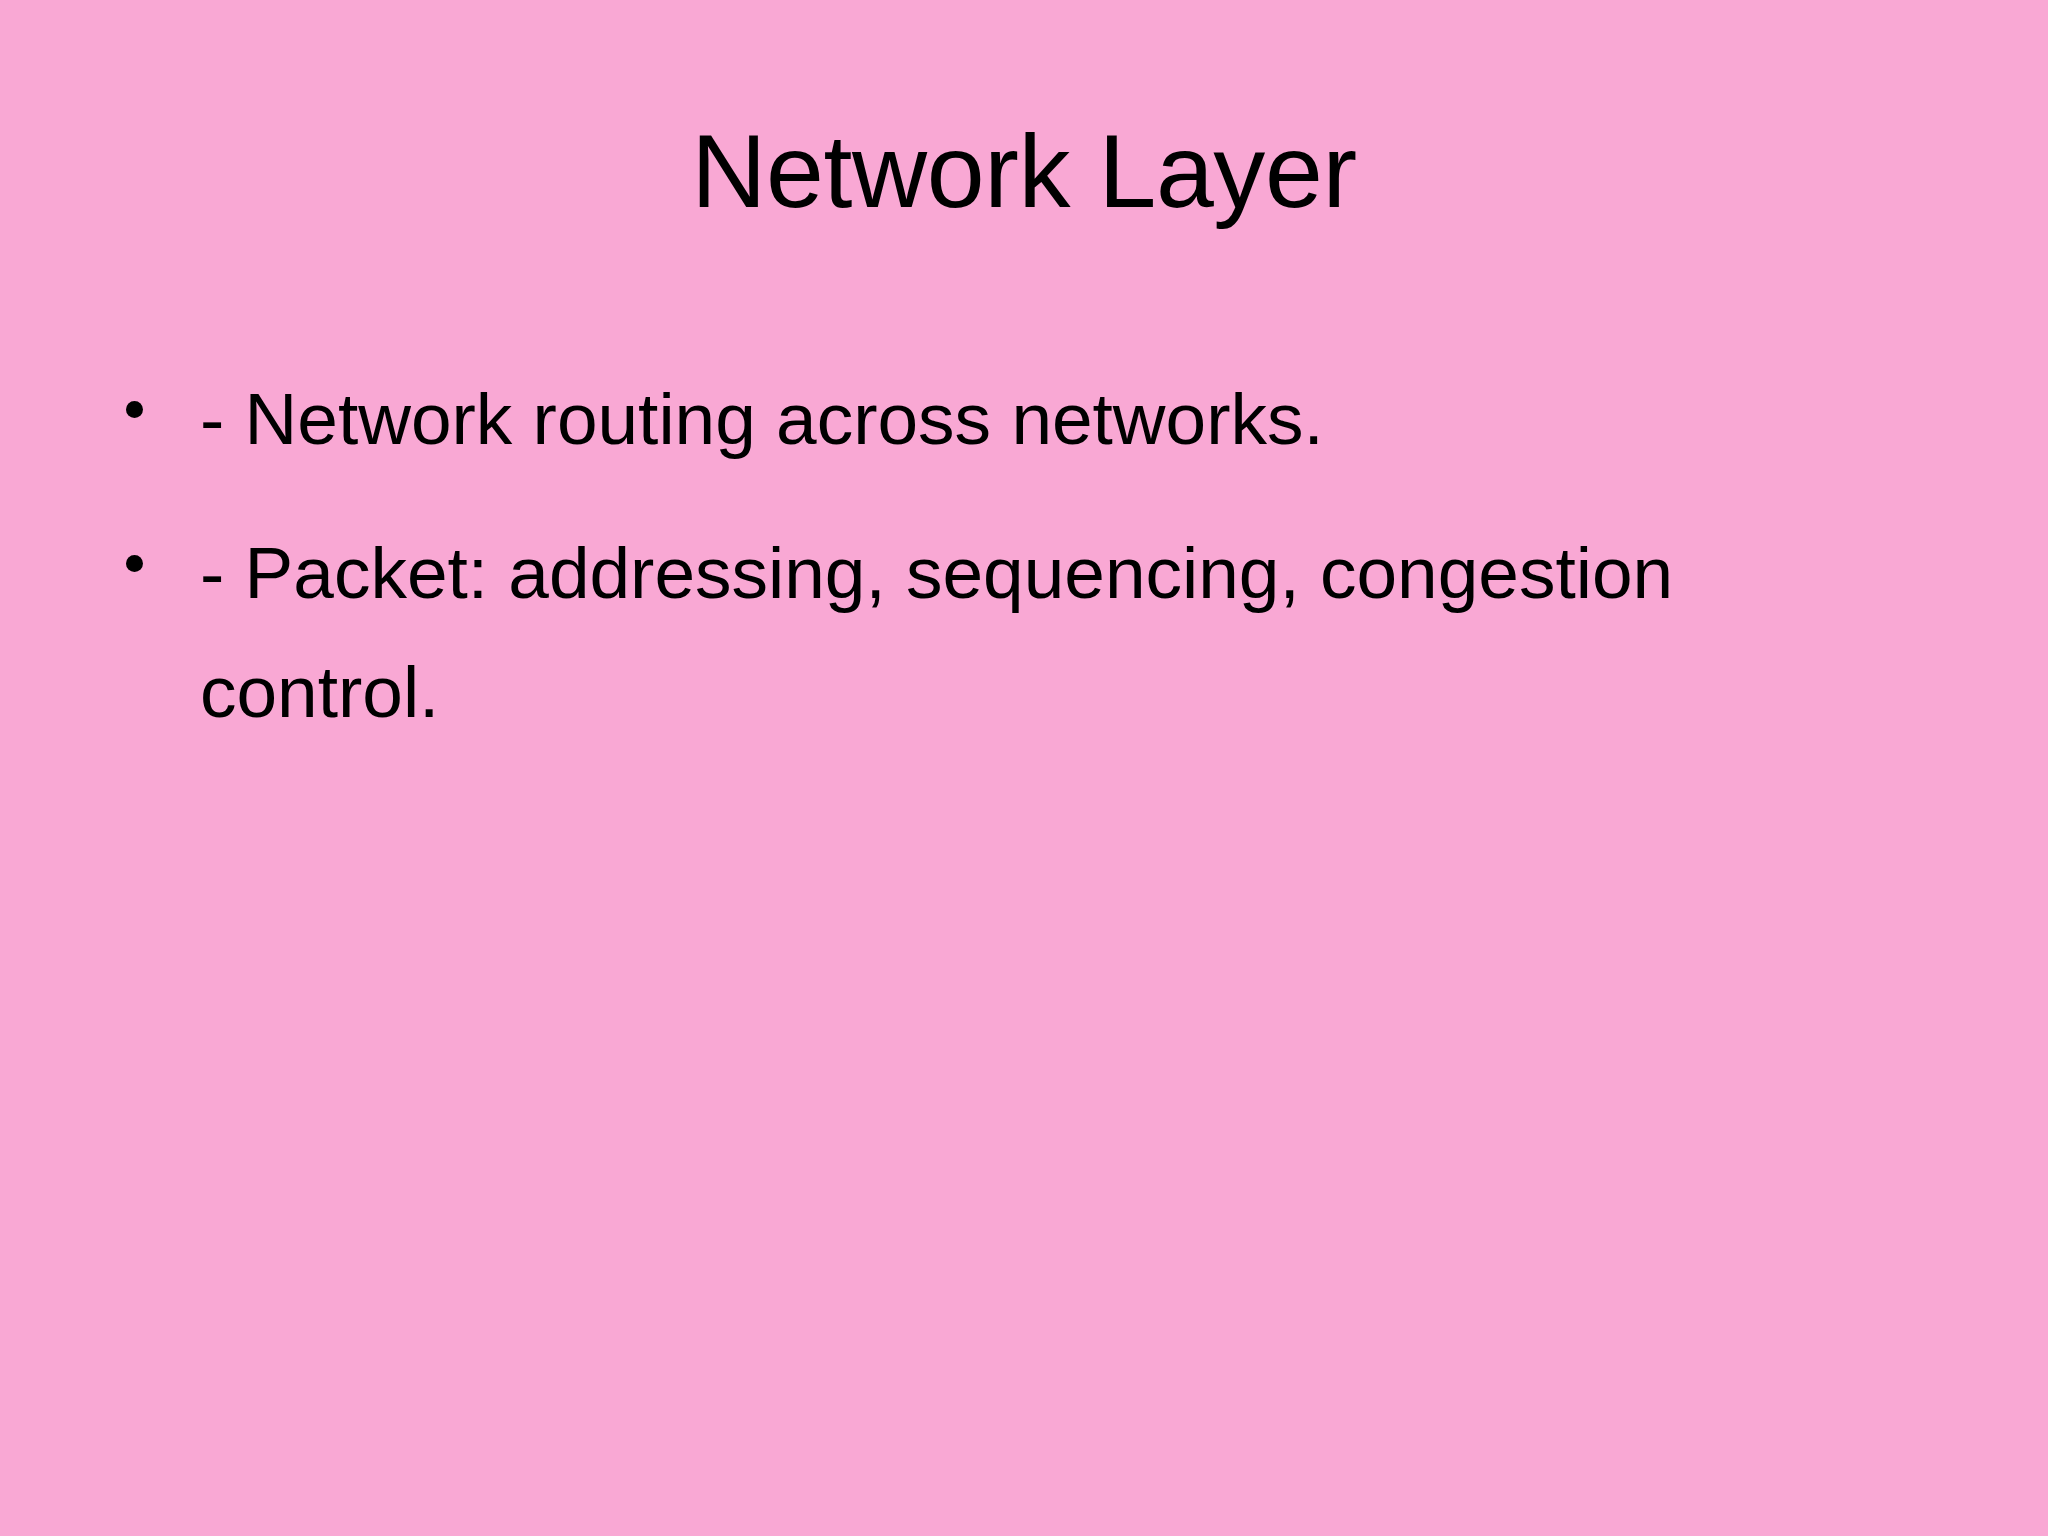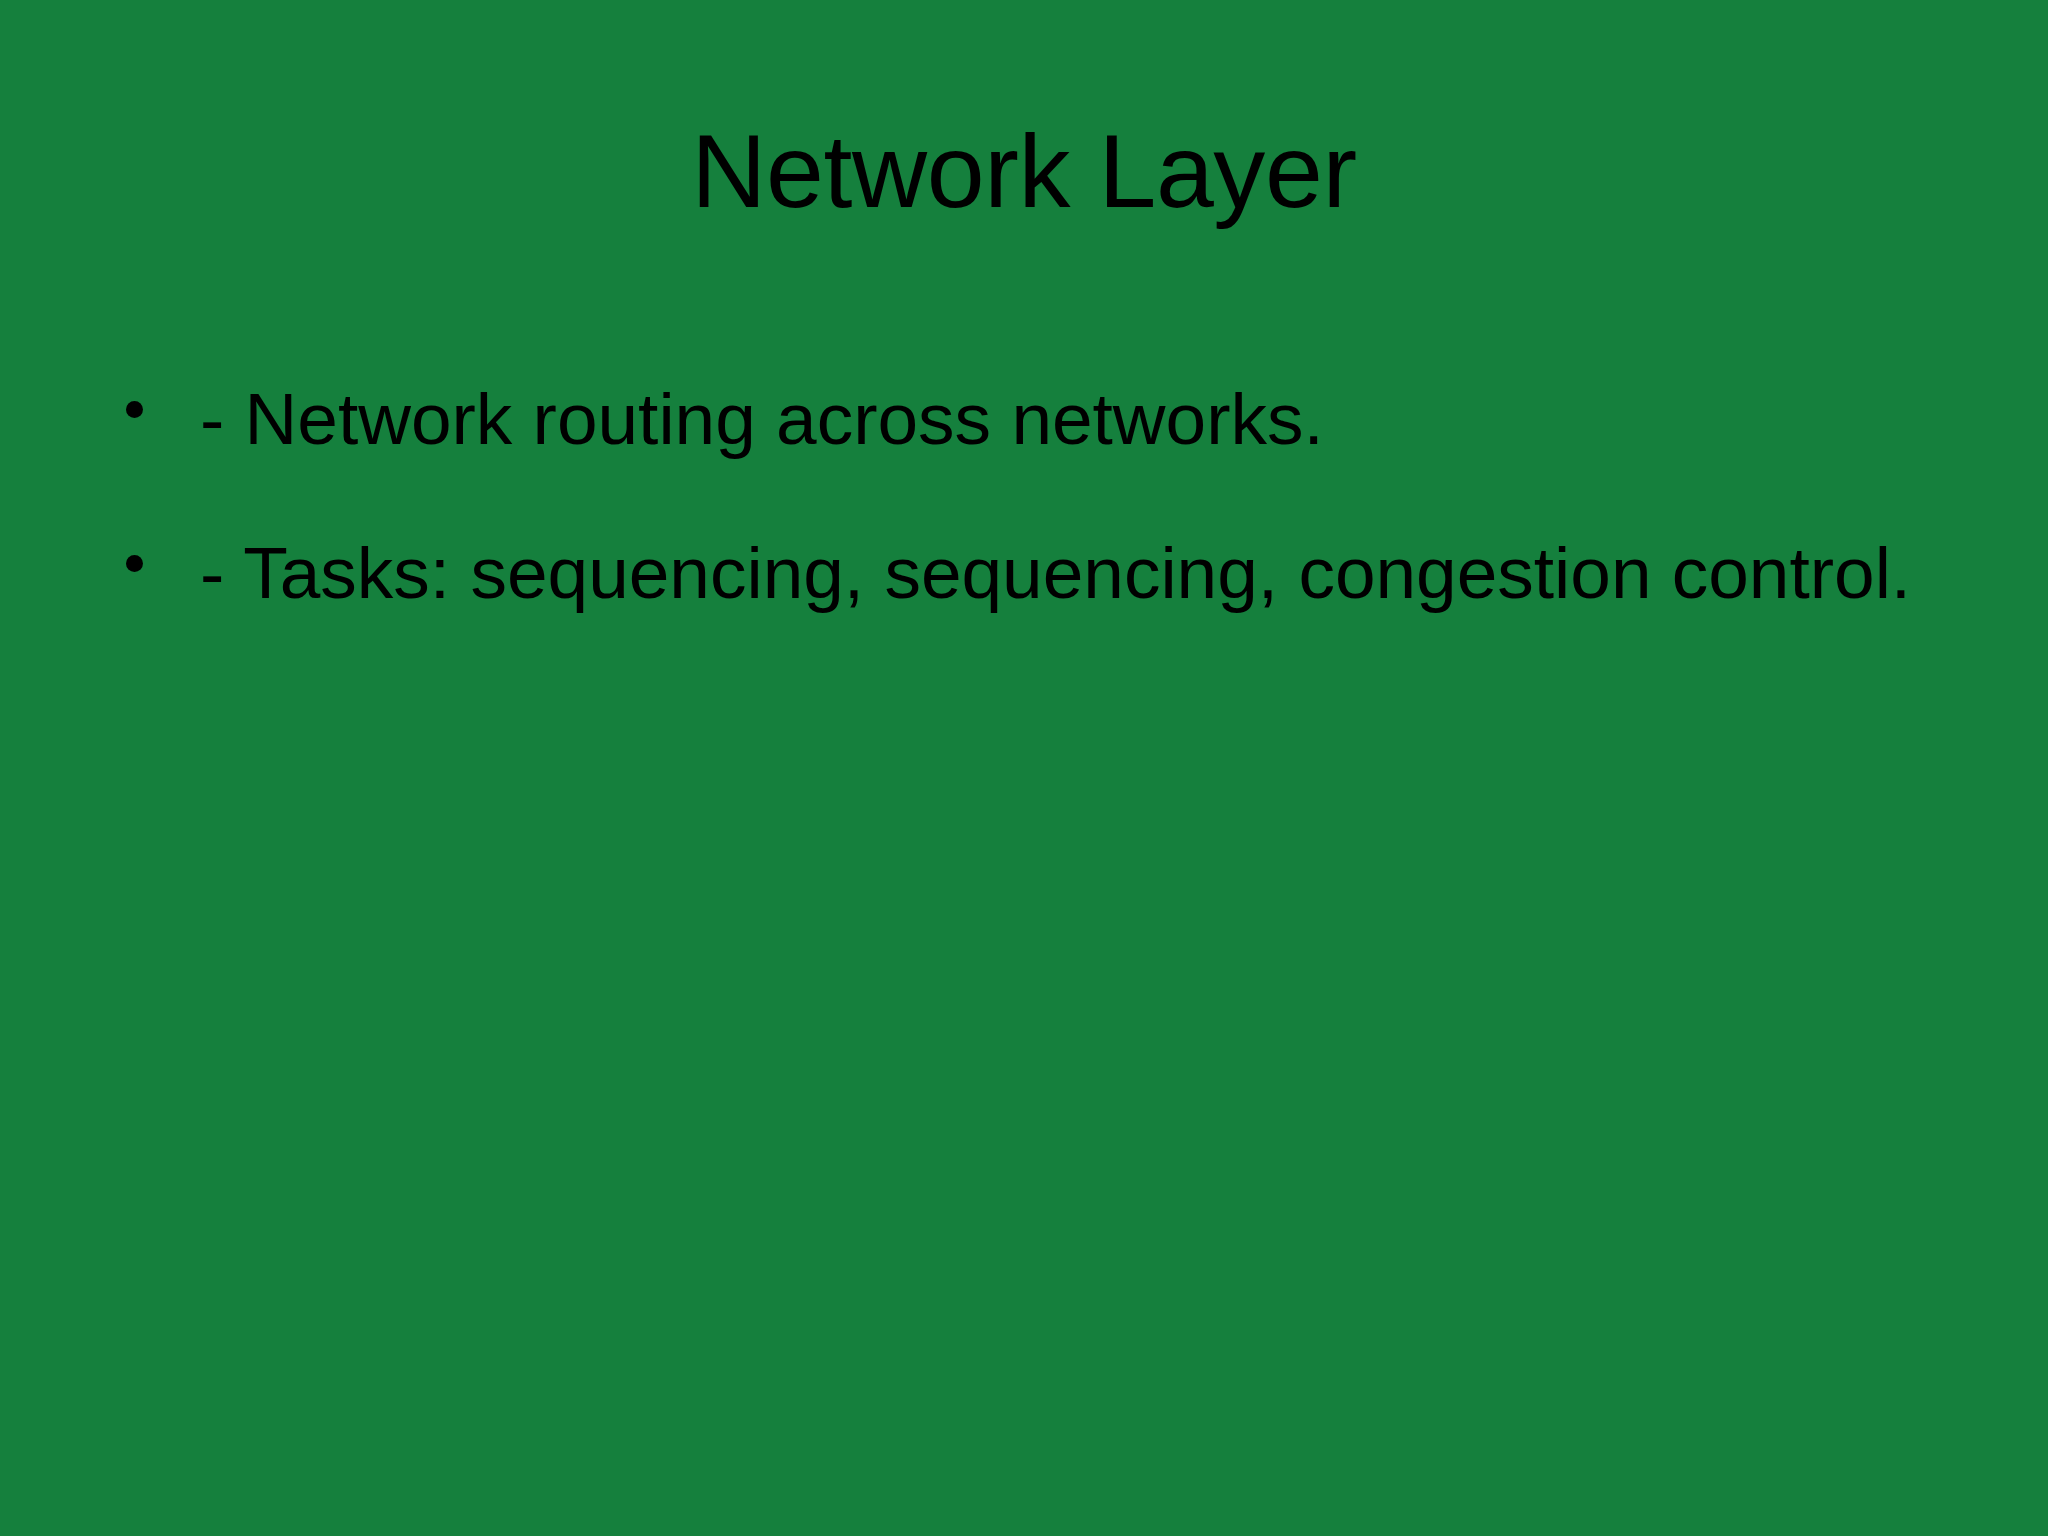--- a/index.html
+++ b/index.html
@@ -9,21 +9,21 @@
     background: #ffffff;
   }
   body {
     font-family: "Liberation Sans", "DejaVu Sans", sans-serif;
   }
 
   #slide {
     position: relative;
     width: 2048px;
     height: 1536px;
-    background: #15803d;
+    background: #f9a8d4;
     overflow: hidden;
     box-sizing: border-box;
     text-decoration: underline;
   }
 
   
   #title-block {
     position: absolute;
     left: 0;
     top: 110px;
@@ -89,20 +89,20 @@
   <div id="body-block">
     <ul class="bullets">
 
       <li class="bullet-item">
         <span class="bullet-marker"></span>
         <span class="bullet-text">- Network routing across networks.</span>
       </li>
 
       <li class="bullet-item">
         <span class="bullet-marker"></span>
-        <span class="bullet-text">- Tasks: sequencing, sequencing, congestion control.</span>
+        <span class="bullet-text">- Packet: addressing, sequencing, congestion control.</span>
       </li>
 
 
     </ul>
   </div>
 
 </div>
 
 </body></html>

